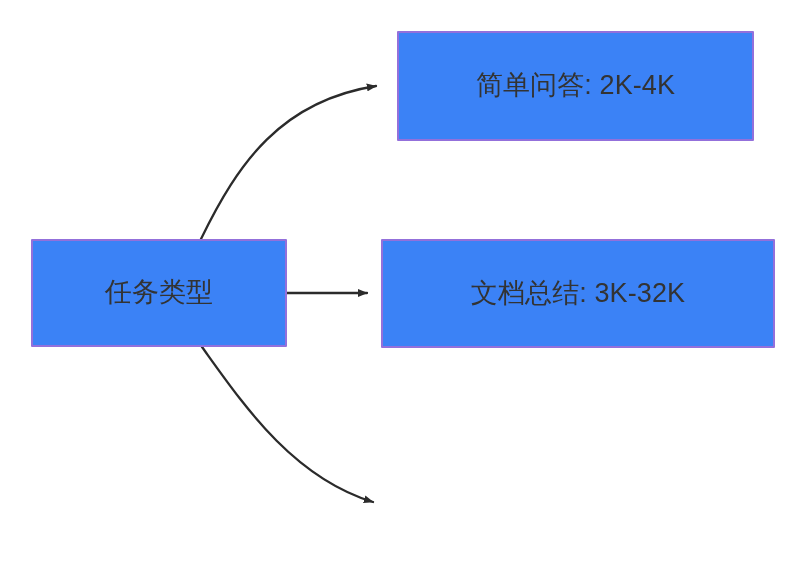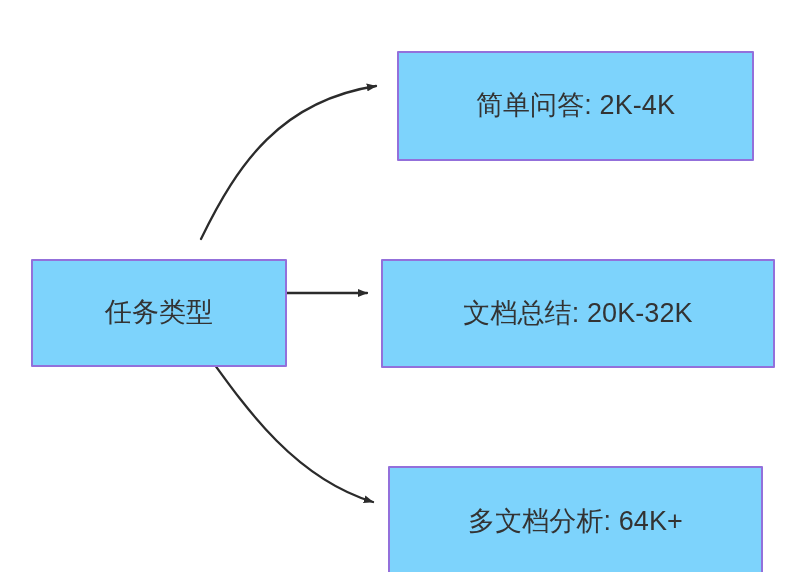--- a/index.html
+++ b/index.html
@@ -22,28 +22,27 @@
     position: absolute;
     left: 0;
     top: 0;
     width: 787px;
     height: 572px;
     pointer-events: none;
   }
   .node {
     position: absolute;
     box-sizing: border-box;
-    background: #7dd3fc;
+    background: #3b82f6;
     border: 2px solid #9370db;
     border-radius: 1px;
     display: flex;
     align-items: center;
     justify-content: center;
     text-align: center;
-    margin-top: 20px;
   }
   .node-label {
     color: #333333;
     font-size: 27px;
     line-height: 1.15;
     letter-spacing: 0.1px;
     white-space: nowrap;
   }
   
   #node-root      { left: 31px;  top: 239px; width: 256px; height: 108px; }
@@ -72,20 +71,17 @@
 
   <div class="node" id="node-root">
     <span class="node-label">任务类型</span>
   </div>
 
   <div class="node" id="node-simple-qa">
     <span class="node-label">简单问答: 2K-4K</span>
   </div>
 
   <div class="node" id="node-doc-sum">
-    <span class="node-label">文档总结: 20K-32K</span>
+    <span class="node-label">文档总结: 3K-32K</span>
   </div>
 
-  <div class="node" id="node-multi-doc">
-    <span class="node-label">多文档分析: 64K+</span>
-  </div>
 
 </div>
 
 </body></html>

